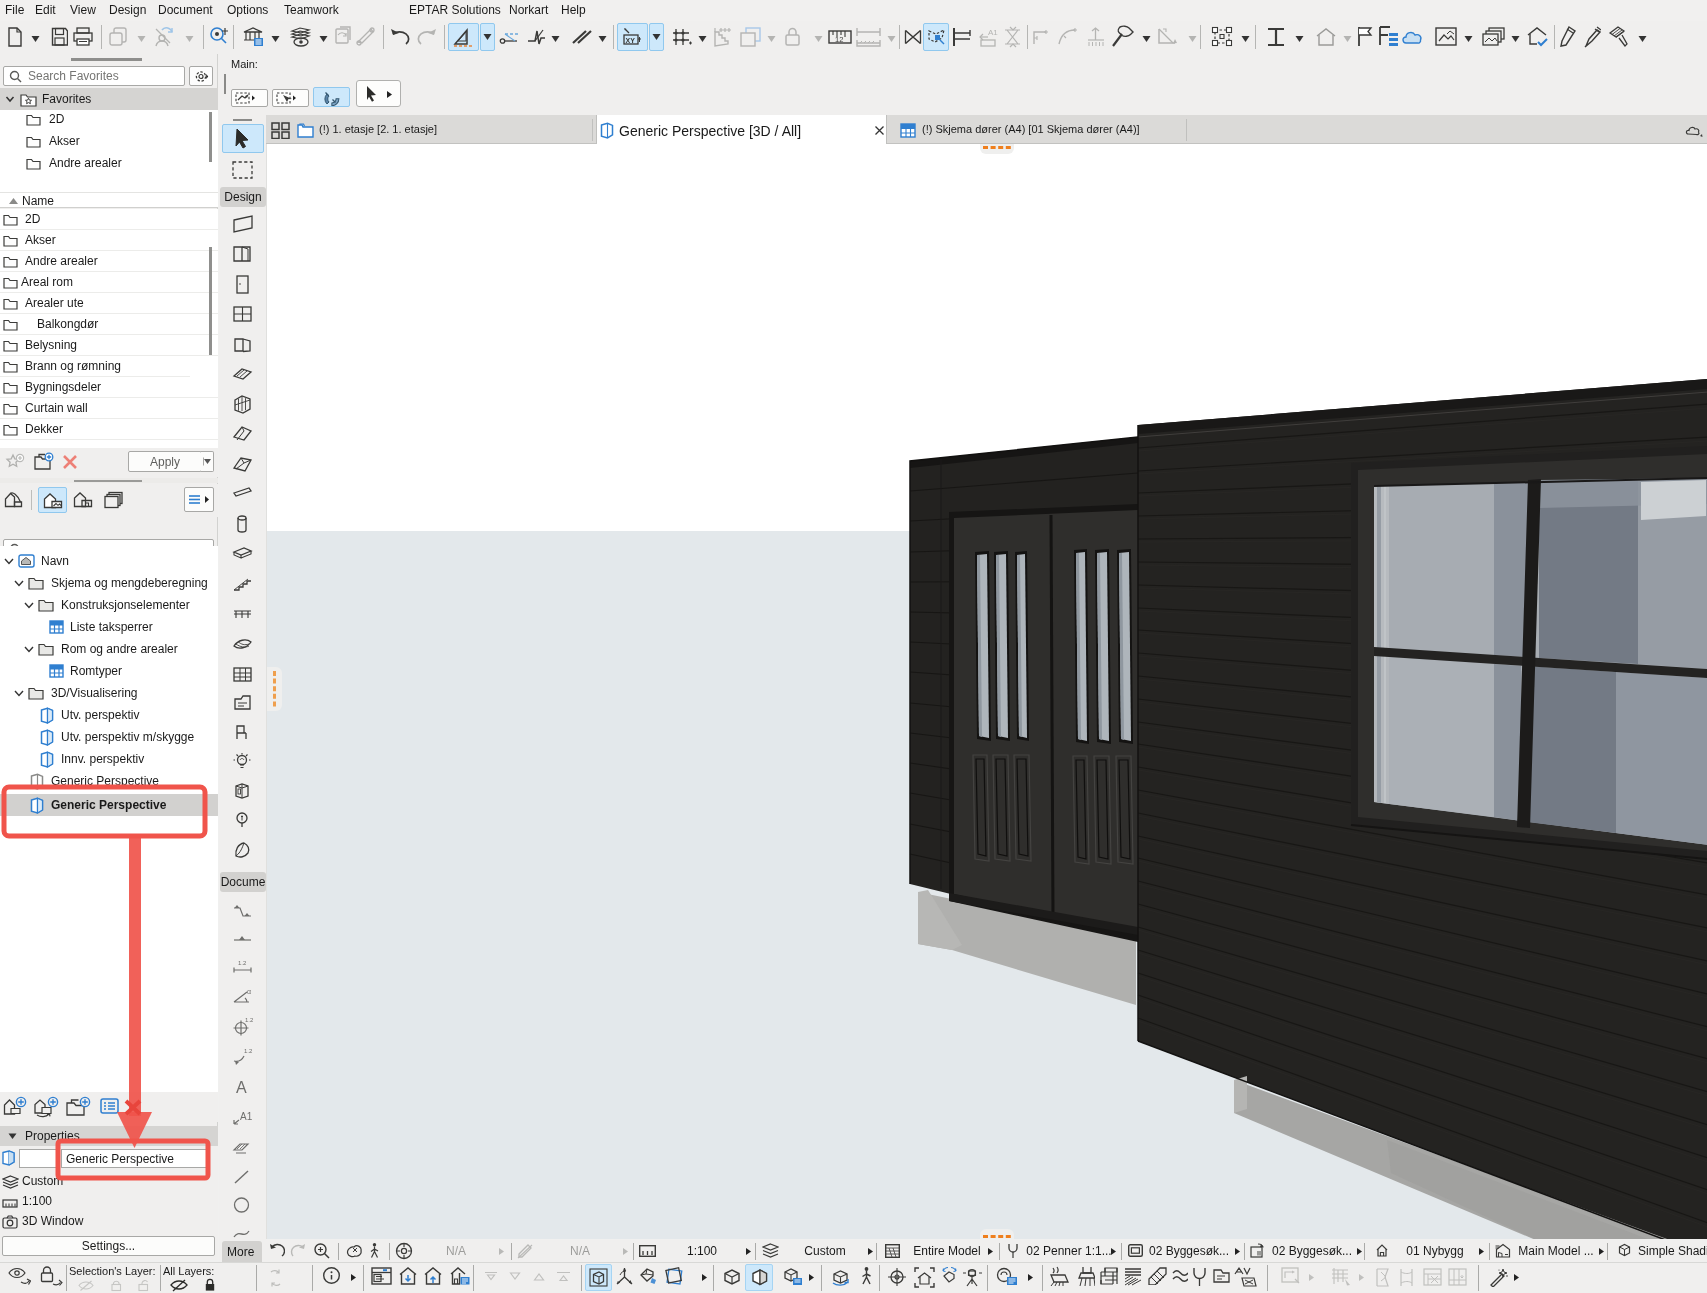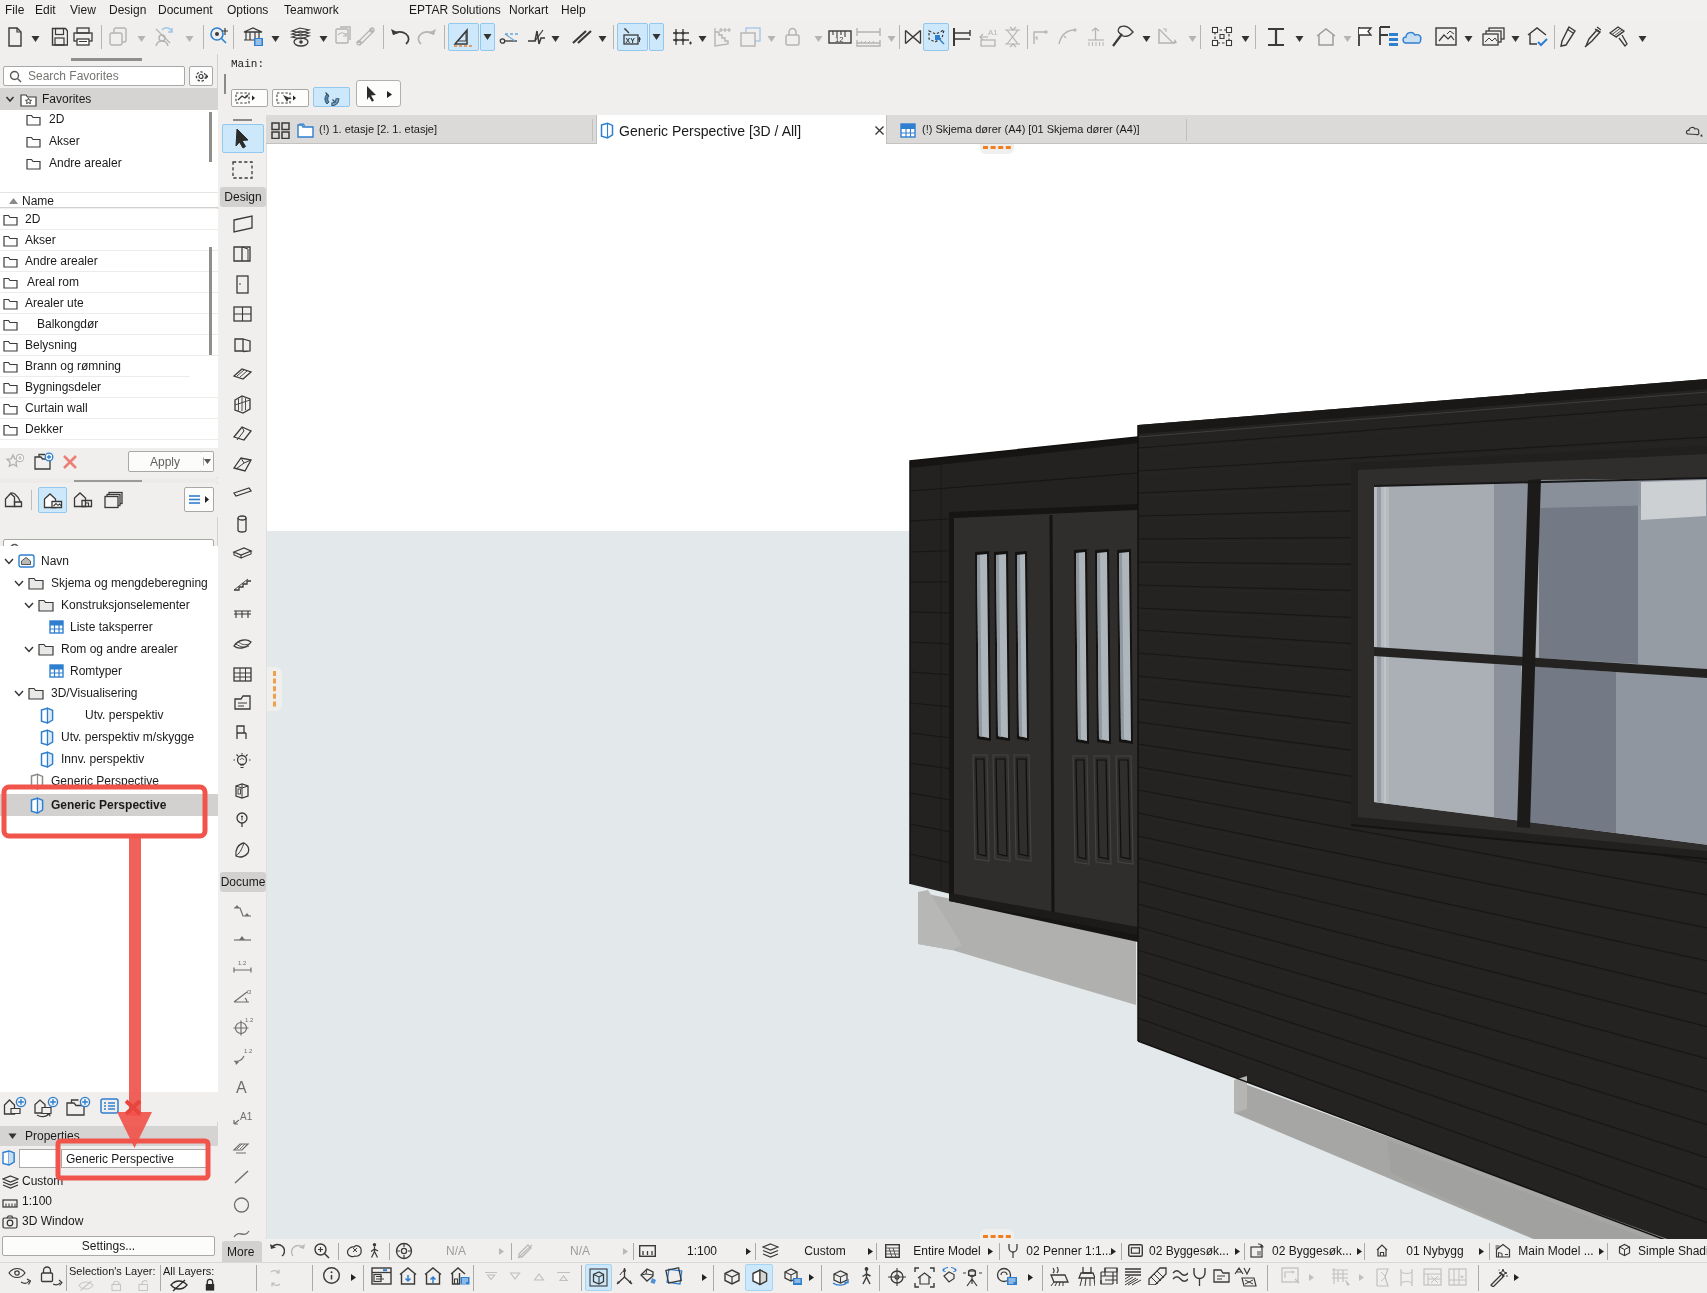--- a/index.html
+++ b/index.html
@@ -331,21 +331,21 @@
   <svg class="icn" style="left:1607px;top:4px;" width="26" height="24" viewBox="0 0 26 24">
       <path d="M3 8l8-6 6 4-8 6z" fill="none" stroke="#3a3a38" stroke-width="1.3"></path>
       <path d="M5 9.5l8-6M7 11l8-6M9 12.5l8-6" fill="none" stroke="#3a3a38" stroke-width="0.9"></path>
       <path d="M15 10l5 9-2 2-6-8" fill="none" stroke="#3a3a38" stroke-width="1.3"></path>
     </svg>
   <svg class="icn" style="left:1638px;top:14px;" width="9" height="8" viewBox="0 0 9 8">
       <path d="M0.5 1h8L4.5 7z" fill="#333"></path>
     </svg>
 </div>
 
-<div class="abs" style="left:218px;top:54px;width:1489px;height:61px;background:#f0efee;font-family:Liberation Mono, monospace;">
+<div class="abs" style="left:218px;top:54px;width:1489px;height:61px;background:#f0efee;">
   <div class="abs" style="left:13px;top:4px;font-size:11px;">Main:</div>
   <div class="abs" style="left:6px;top:20px;width:2px;height:20px;background:#8a8a88;"></div>
   <div id="mainrow" class="abs" style="left:0;top:0;width:100%;height:100%;">
   <div class="abs" style="left:13px;top:35px;width:37px;height:18px;background:#fdfdfc;border:1px solid #a8a8a6;border-radius:2px;"></div>
   <svg class="icn" style="left:17px;top:38px;" width="20" height="12" viewBox="0 0 20 12">
         <rect x="1" y="1" width="13" height="10" fill="none" stroke="#3a3a38" stroke-width="1.1" stroke-dasharray="2.4,1.8"></rect>
         <path d="M3 8l4-4 3 2 3-3" fill="none" stroke="#3a3a38" stroke-width="1.3"></path>
         <path d="M13 3l-1 3-2-2z" fill="#3a3a38"></path>
         <path d="M18 3l0 6" fill="none" stroke="#3a3a38" stroke-width="0"></path>
         <path d="M17 3.5l3 2.5-3 2.5z" fill="#222"></path>
@@ -444,21 +444,21 @@
           <path d="M1 2.5h4.5L7 4.5h7V12H1z" fill="#fdfdfd" stroke="#3c3c3a" stroke-width="1.2"></path>
         </svg>
         <span>Akser</span>
       </div>
     <div class="abs vc" style="left:0;top:42px;width:218px;height:21px;border-bottom:1px solid #ececea;gap:7px;padding-left:3px;">
         <svg width="15" height="13" viewBox="0 0 15 13">
           <path d="M1 2.5h4.5L7 4.5h7V12H1z" fill="#fdfdfd" stroke="#3c3c3a" stroke-width="1.2"></path>
         </svg>
         <span>Andre arealer</span>
       </div>
-    <div class="abs vc" style="left:0;top:63px;width:218px;height:21px;border-bottom:1px solid #ececea;gap:9px;padding-left:3px;">
+    <div class="abs vc" style="left:0;top:63px;width:218px;height:21px;border-bottom:1px solid #ececea;gap:3px;padding-left:3px;">
         <svg width="15" height="13" viewBox="0 0 15 13">
           <path d="M1 2.5h4.5L7 4.5h7V12H1z" fill="#fdfdfd" stroke="#3c3c3a" stroke-width="1.2"></path>
         </svg>
         <span>Areal rom</span>
       </div>
     <div class="abs vc" style="left:0;top:84px;width:218px;height:21px;border-bottom:1px solid #ececea;gap:7px;padding-left:3px;">
         <svg width="15" height="13" viewBox="0 0 15 13">
           <path d="M1 2.5h4.5L7 4.5h7V12H1z" fill="#fdfdfd" stroke="#3c3c3a" stroke-width="1.2"></path>
         </svg>
         <span>Arealer ute</span>
@@ -625,21 +625,21 @@
       </svg>
       <svg class="abs" style="left:28px;top:140px;" width="16" height="14" viewBox="0 0 16 14">
         <path d="M1 2.5h5L7.5 4.5H15V13H1z" fill="#e8e8e6" stroke="#3c3c3a" stroke-width="1.2"></path>
       </svg>
       <div class="abs" style="left:51px;top:140px;">3D/Visualisering</div>
     <svg class="abs" style="left:39px;top:161px;" width="16" height="17" viewBox="0 0 16 17">
         <path d="M2.5 3l6-1.8 5 2.2v9.5l-5 3-6-1.8z" fill="#fff" stroke="#2f7fd0" stroke-width="1.5"></path>
         <path d="M8.5 1.2v14.7" stroke="#2f7fd0" stroke-width="1.2"></path>
         <path d="M8.5 1.2l5 2.2v9.5l-5 3z" fill="#dcebf8" stroke="#2f7fd0" stroke-width="1.2"></path>
       </svg>
-      <div class="abs" style="left:61px;top:162px;margin-left:24px;">Utv. perspektiv</div>
+      <div class="abs" style="left:61px;top:162px;">Utv. perspektiv</div>
     <svg class="abs" style="left:39px;top:183px;" width="16" height="17" viewBox="0 0 16 17">
         <path d="M2.5 3l6-1.8 5 2.2v9.5l-5 3-6-1.8z" fill="#fff" stroke="#2f7fd0" stroke-width="1.5"></path>
         <path d="M8.5 1.2v14.7" stroke="#2f7fd0" stroke-width="1.2"></path>
         <path d="M8.5 1.2l5 2.2v9.5l-5 3z" fill="#dcebf8" stroke="#2f7fd0" stroke-width="1.2"></path>
       </svg>
       <div class="abs" style="left:61px;top:184px;">Utv. perspektiv m/skygge</div>
     <svg class="abs" style="left:39px;top:205px;" width="16" height="17" viewBox="0 0 16 17">
         <path d="M2.5 3l6-1.8 5 2.2v9.5l-5 3-6-1.8z" fill="#fff" stroke="#2f7fd0" stroke-width="1.5"></path>
         <path d="M8.5 1.2v14.7" stroke="#2f7fd0" stroke-width="1.2"></path>
         <path d="M8.5 1.2l5 2.2v9.5l-5 3z" fill="#dcebf8" stroke="#2f7fd0" stroke-width="1.2"></path>

